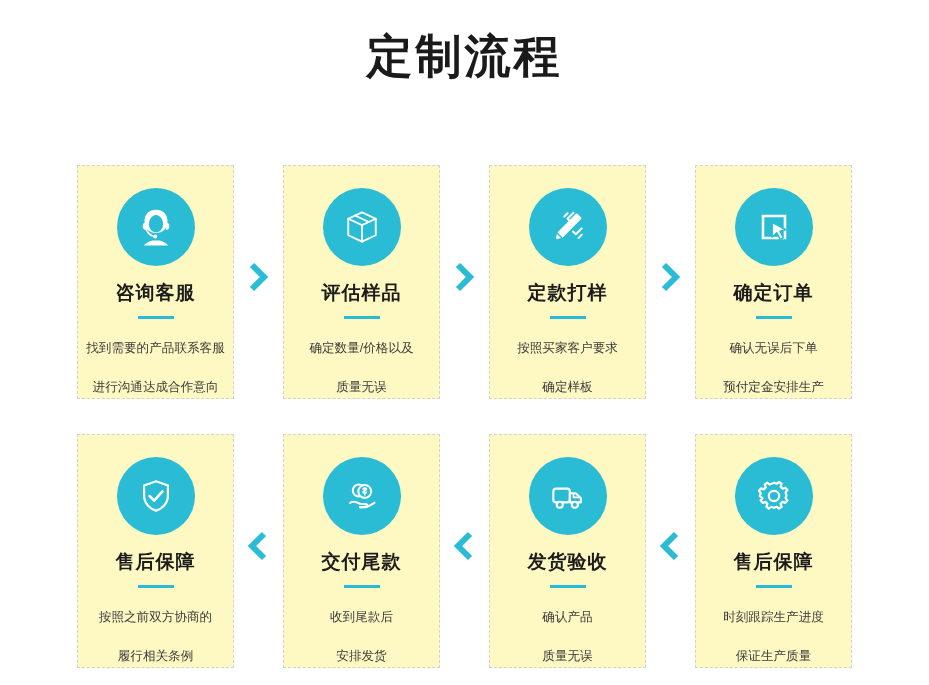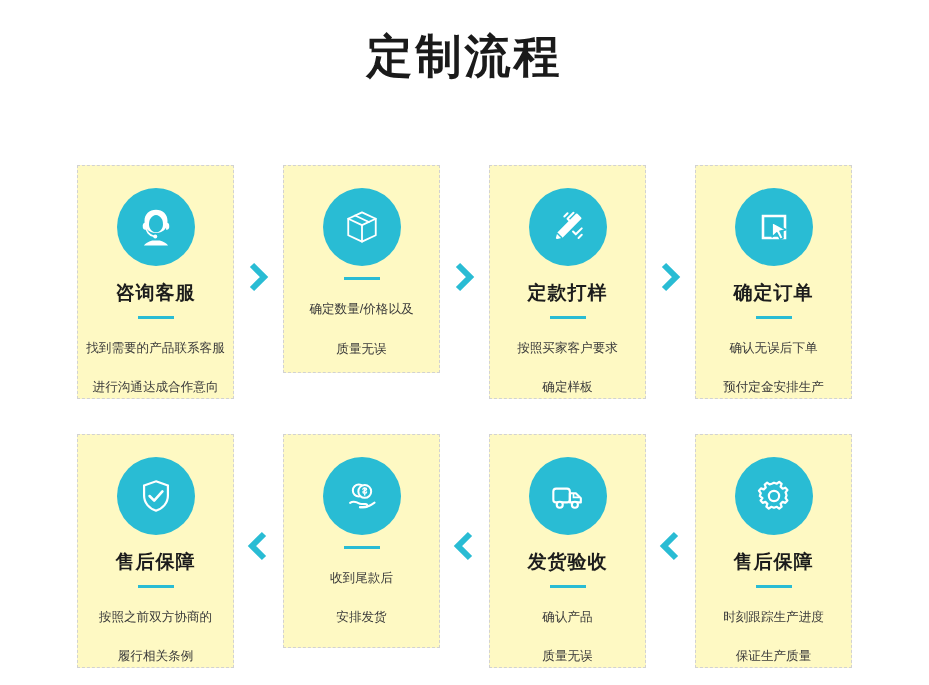--- a/index.html
+++ b/index.html
@@ -152,20 +152,21 @@
 
       <div class="card">
         <div class="icon-circle">
           <svg width="44" height="44" viewBox="0 0 48 48" fill="none" stroke="#ffffff" stroke-width="2" stroke-linejoin="round" stroke-linecap="round">
             <path d="M24 8l15 7-15 7-15-7 15-7z"></path>
             <path d="M9 15v18l15 7 15-7V15"></path>
             <path d="M24 22v18"></path>
             <path d="M16.5 11.5l15 7"></path>
           </svg>
         </div>
+        <div class="card-title">评估样品</div>
         <div class="divider"></div>
         <div class="card-desc">
           <div>确定数量/价格以及</div>
           <div>质量无误</div>
         </div>
       </div>
 
       <div class="card">
         <div class="icon-circle">
           <svg width="44" height="44" viewBox="0 0 48 48" fill="none">
@@ -241,20 +242,21 @@
       <div class="card">
         <div class="icon-circle">
           <svg width="44" height="44" viewBox="0 0 48 48" fill="none">
             <path d="M20.5 11.5a6.5 6.5 0 100 13 6.5 6.5 0 000-13z" stroke="#ffffff" stroke-width="2.2" fill="none"></path>
             <circle cx="27" cy="19" r="7" fill="#29bcd4" stroke="#ffffff" stroke-width="2.2"></circle>
             <path d="M27 15v8M25 16.6c0-.9.9-1.4 2-1.4s2 .6 2 1.4-.9 1.3-2 1.5-2 .7-2 1.5.9 1.4 2 1.4 2-.5 2-1.4" stroke="#ffffff" stroke-width="1.5" stroke-linecap="round" fill="none"></path>
             <path d="M11 31.5c2.5-1.8 5.2-1.5 7.5-.5 1.6.7 3 1.6 5 1.6h4.2c1.2 0 2.1.8 2.1 1.8s-.9 1.8-2.1 1.8h-6" stroke="#ffffff" stroke-width="2.2" stroke-linecap="round" stroke-linejoin="round" fill="none"></path>
             <path d="M21.8 36.2c4.3 0 7.5-.4 9.6-1.3 2.6-1.1 4.6-2.5 6.3-3.7" stroke="#ffffff" stroke-width="2.2" stroke-linecap="round" fill="none"></path>
           </svg>
         </div>
+        <div class="card-title">交付尾款</div>
         <div class="divider"></div>
         <div class="card-desc">
           <div>收到尾款后</div>
           <div>安排发货</div>
         </div>
       </div>
 
       <div class="card">
         <div class="icon-circle">
           <svg width="44" height="44" viewBox="0 0 48 48" fill="none">

